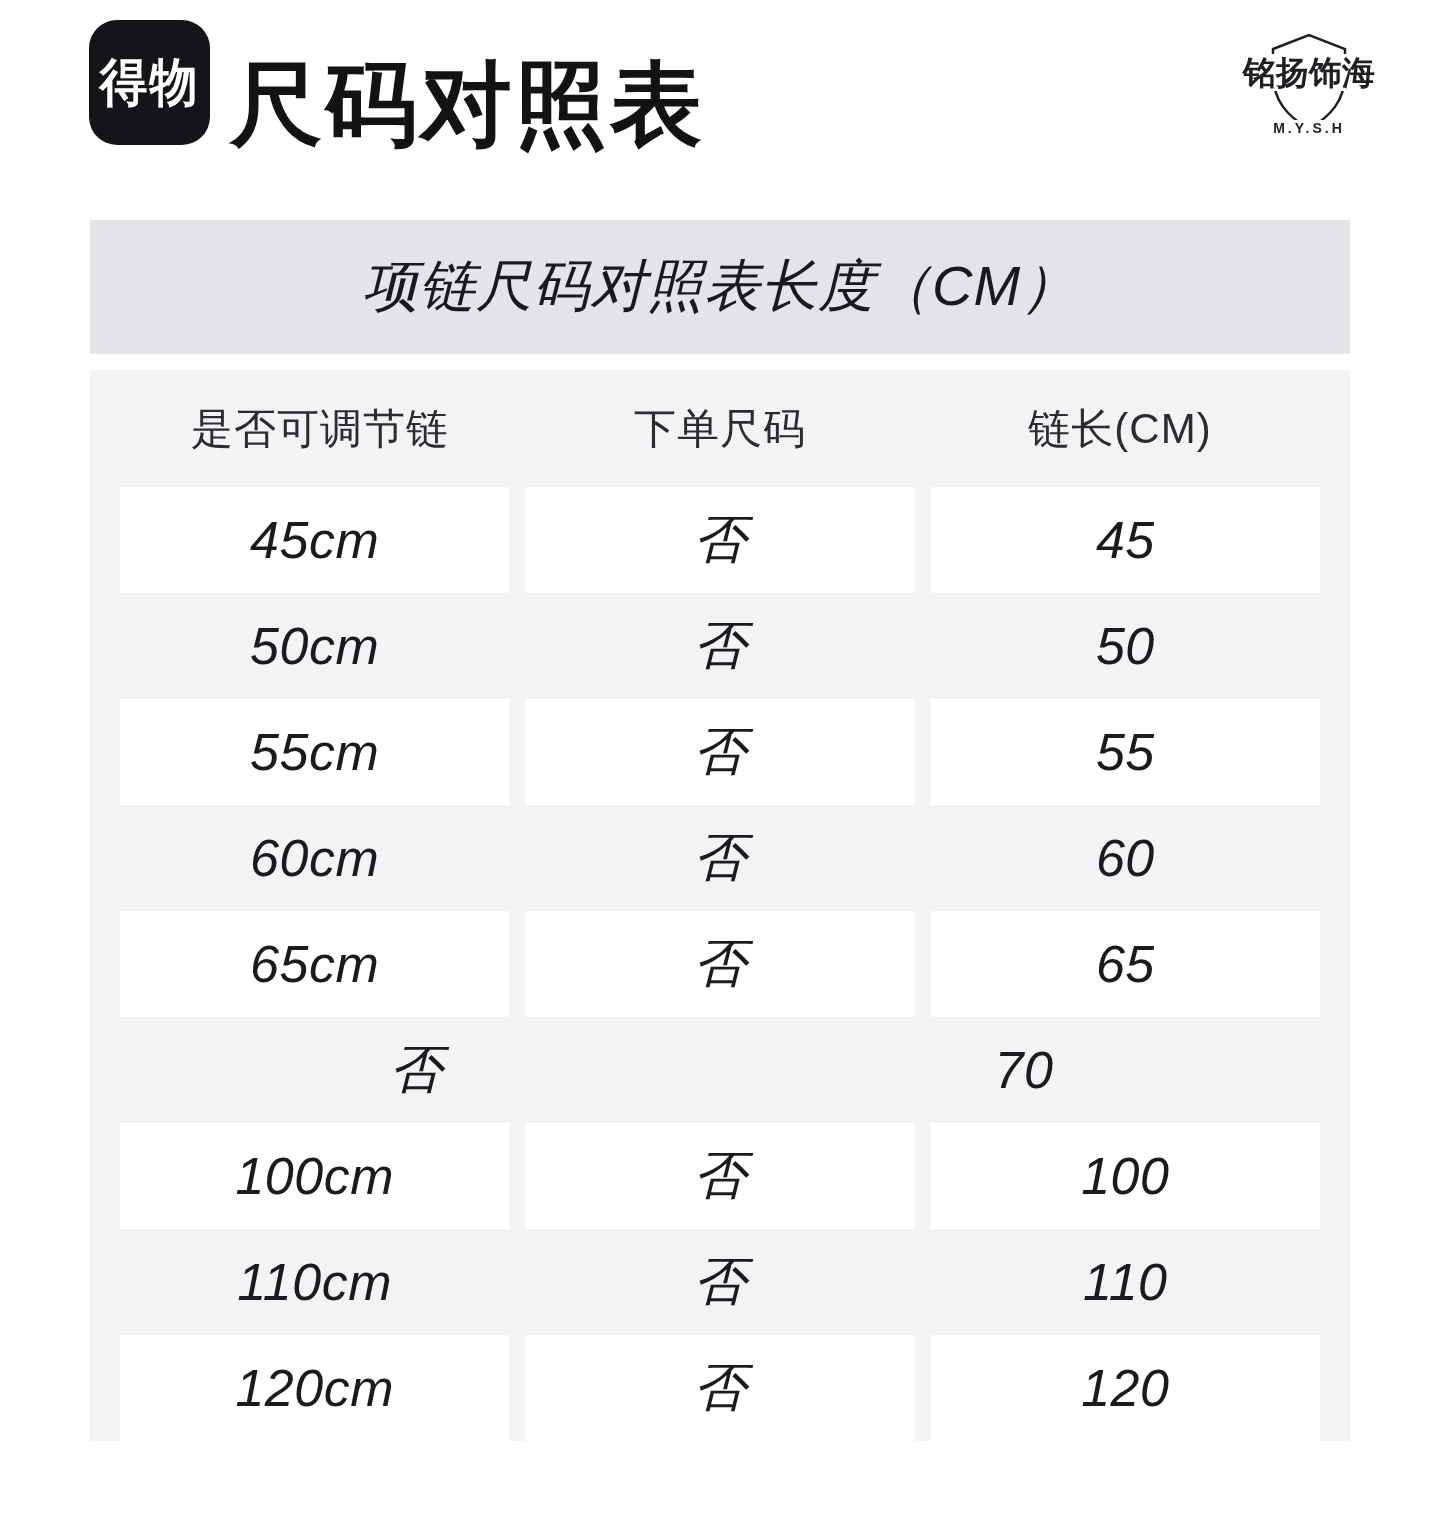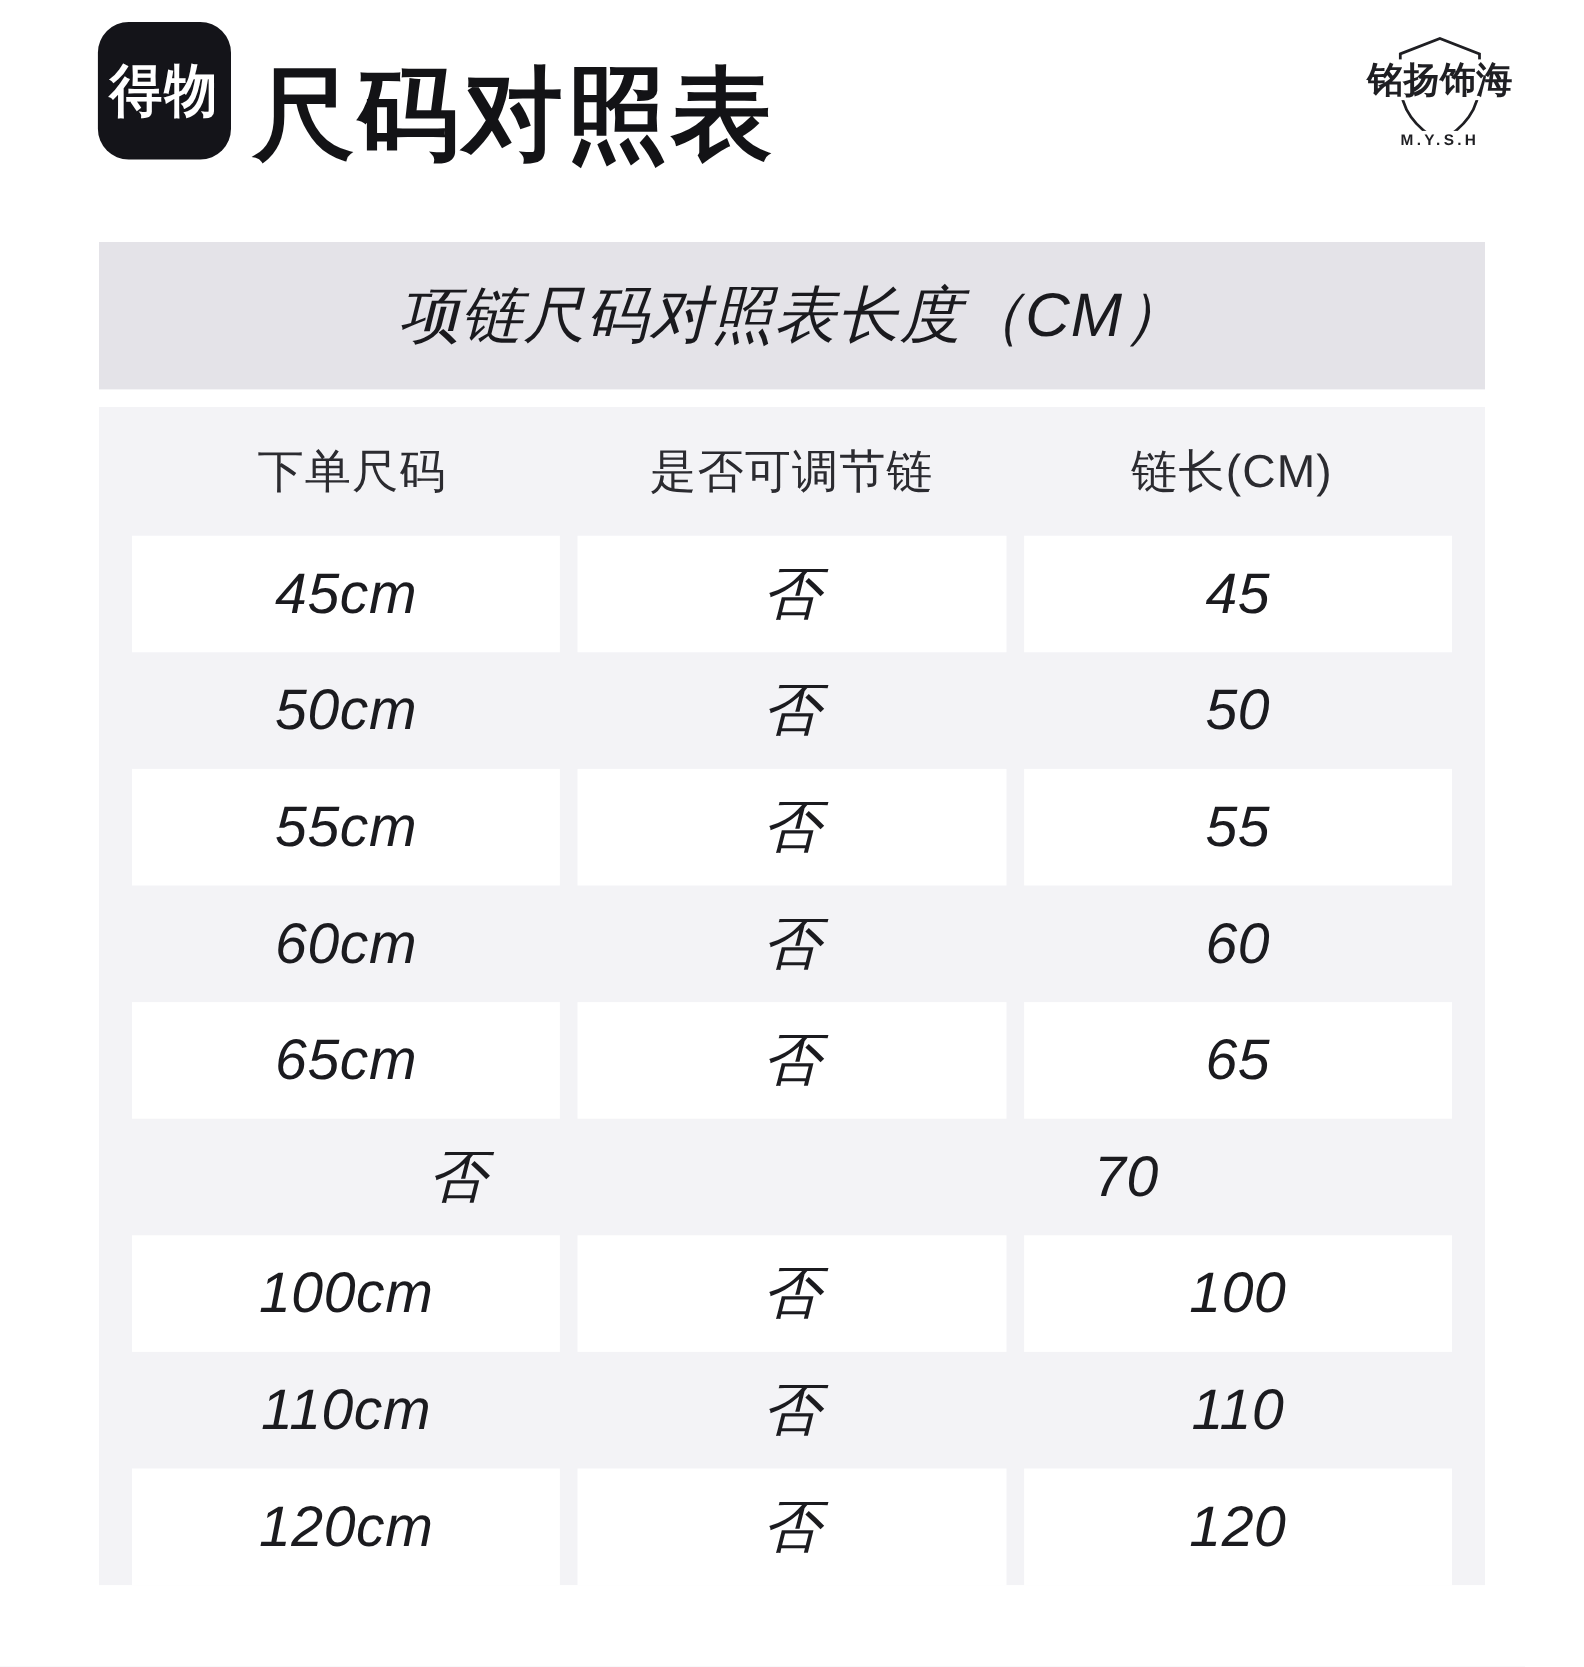--- a/index.html
+++ b/index.html
@@ -112,22 +112,22 @@
     <span>M.Y.S.H</span>
   </div>
 </div>
 
 <div class="banner">
   <span class="banner-title">项链尺码对照表长度（CM）</span>
 </div>
 
 <div class="size-table">
   <div class="thead">
+    <div class="hcell">是否可调节链</div>
     <div class="hcell">下单尺码</div>
-    <div class="hcell">是否可调节链</div>
     <div class="hcell">链长(CM)</div>
   </div>
   <div>
       <div class="trow">
     <div class="tcell">45cm</div>
     <div class="tcell">否</div>
     <div class="tcell">45</div>
   </div>
       <div class="trow alt">
     <div class="tcell">50cm</div>

